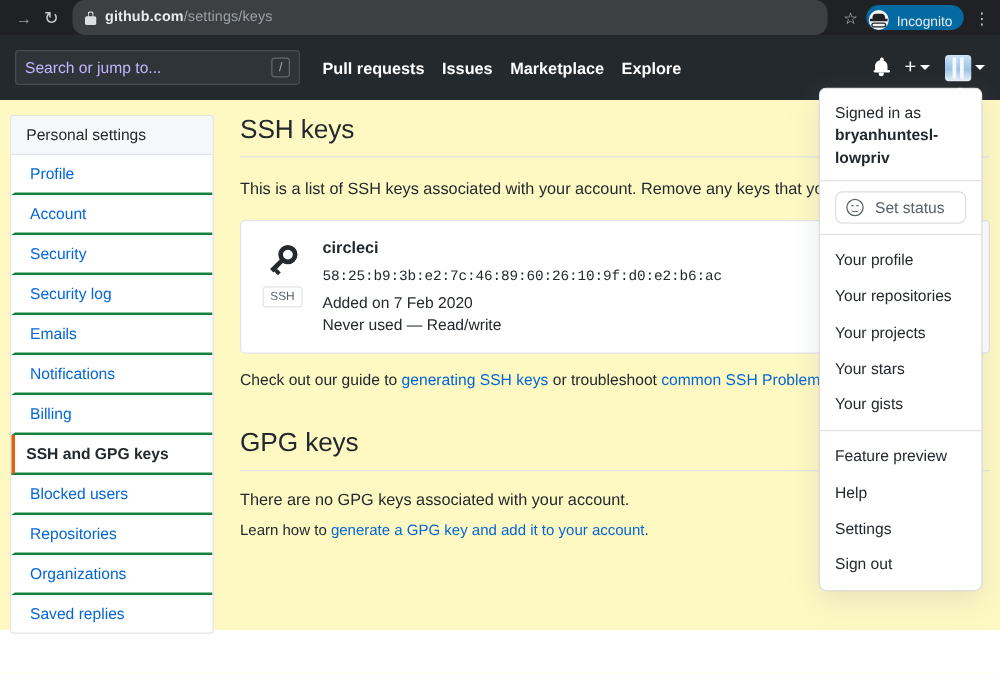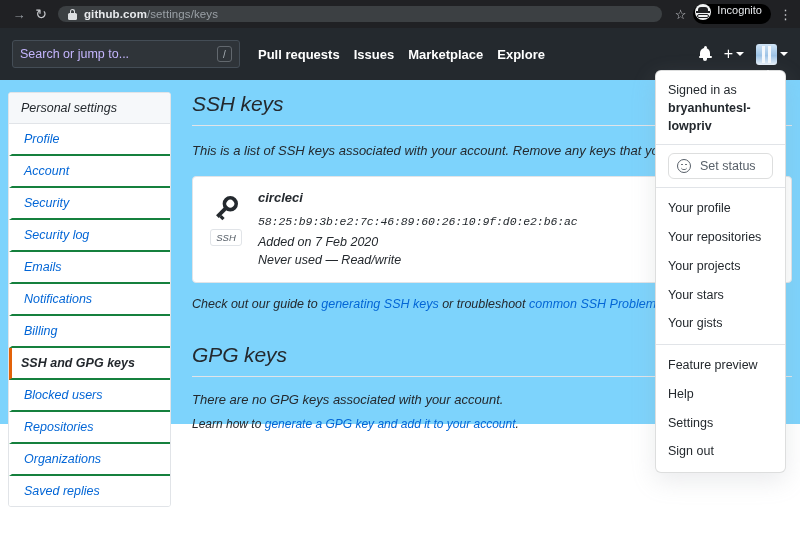--- a/index.html
+++ b/index.html
@@ -15,42 +15,42 @@
     display: flex; align-items: center; padding: 0 8px;
     position: relative;
   }
   .nav-btn {
     width: 22px; height: 22px; display: flex;
     align-items: center; justify-content: center;
     color: #9aa0a6; font-size: 13px; flex: 0 0 auto;
   }
   .nav-btn.reload { color: #c8cace; font-size: 14px; margin-right: 6px;}
   .omnibox {
-    flex: 1 1 auto; height: 16px; background: #3c4043;
+    flex: 1 1 auto; height: 28px; background: #3c4043;
     border-radius: 10px; display: flex; align-items: center;
     padding: 0 10px; margin-right: 6px; overflow: hidden;
   }
   .lock-icon {
     width: 9px; height: 11px; position: relative; margin-right: 7px;
     flex: 0 0 auto;
   }
   .lock-icon .body {
     position: absolute; bottom: 0; left: 0; width: 9px; height: 7px;
     background: #dcdee1; border-radius: 1.5px;
   }
   .lock-icon .shackle {
     position: absolute; top: 0; left: 2px; width: 5px; height: 5px;
     border: 1.5px solid #dcdee1; border-bottom: none;
     border-radius: 3px 3px 0 0;
   }
   .url { font-size: 11.5px; color: #9aa0a6; white-space: nowrap; letter-spacing: 0.1px;}
   .url .domain { color: #e8eaed; font-weight: bold; }
   .star-icon { color: #c8cace; font-size: 13px; margin: 0 7px; flex: 0 0 auto;}
   .incognito-pill {
-    display: flex; align-items: flex-start; background: #000000;
+    display: flex; align-items: flex-end; background: #0369a1;
     border-radius: 11px; height: 20px; padding: 0 9px 0 2px;
     flex: 0 0 auto;
   }
   .incog-avatar {
     width: 16px; height: 16px; border-radius: 50%;
     background: #f1f3f4; margin-right: 6px; position: relative;
     flex: 0 0 auto; overflow: hidden;
   }
   .incog-avatar .hat {
     position: absolute; top: 3px; left: 3px; width: 10px; height: 5px;
@@ -134,21 +134,21 @@
 
   
   .dd-arrow {
     position: absolute; width: 0; height: 0;
     border-left: 8px solid transparent; border-right: 8px solid transparent;
     border-bottom: 8px solid #fff;
     left: 760px; top: 70px; z-index: 40;
   }
 
   
-  .page { position: relative; background: #7dd3fc; height: 344px; font-style: italic; }
+  .page { position: relative; background: #fef9c3; height: 424px; }
 
   
   .sidebar { position: absolute; left: 8px; top: 12px; width: 163px; }
   .side-card {
     border: 1px solid #e1e4e8; border-radius: 3px; background: #fff;
     overflow: hidden;
   }
   .side-head {
     background: #f6f8fa; font-size: 12.5px; color: #24292e;
     padding: 8px 12px; border-bottom: 1px solid #e1e4e8; font-weight: normal;

